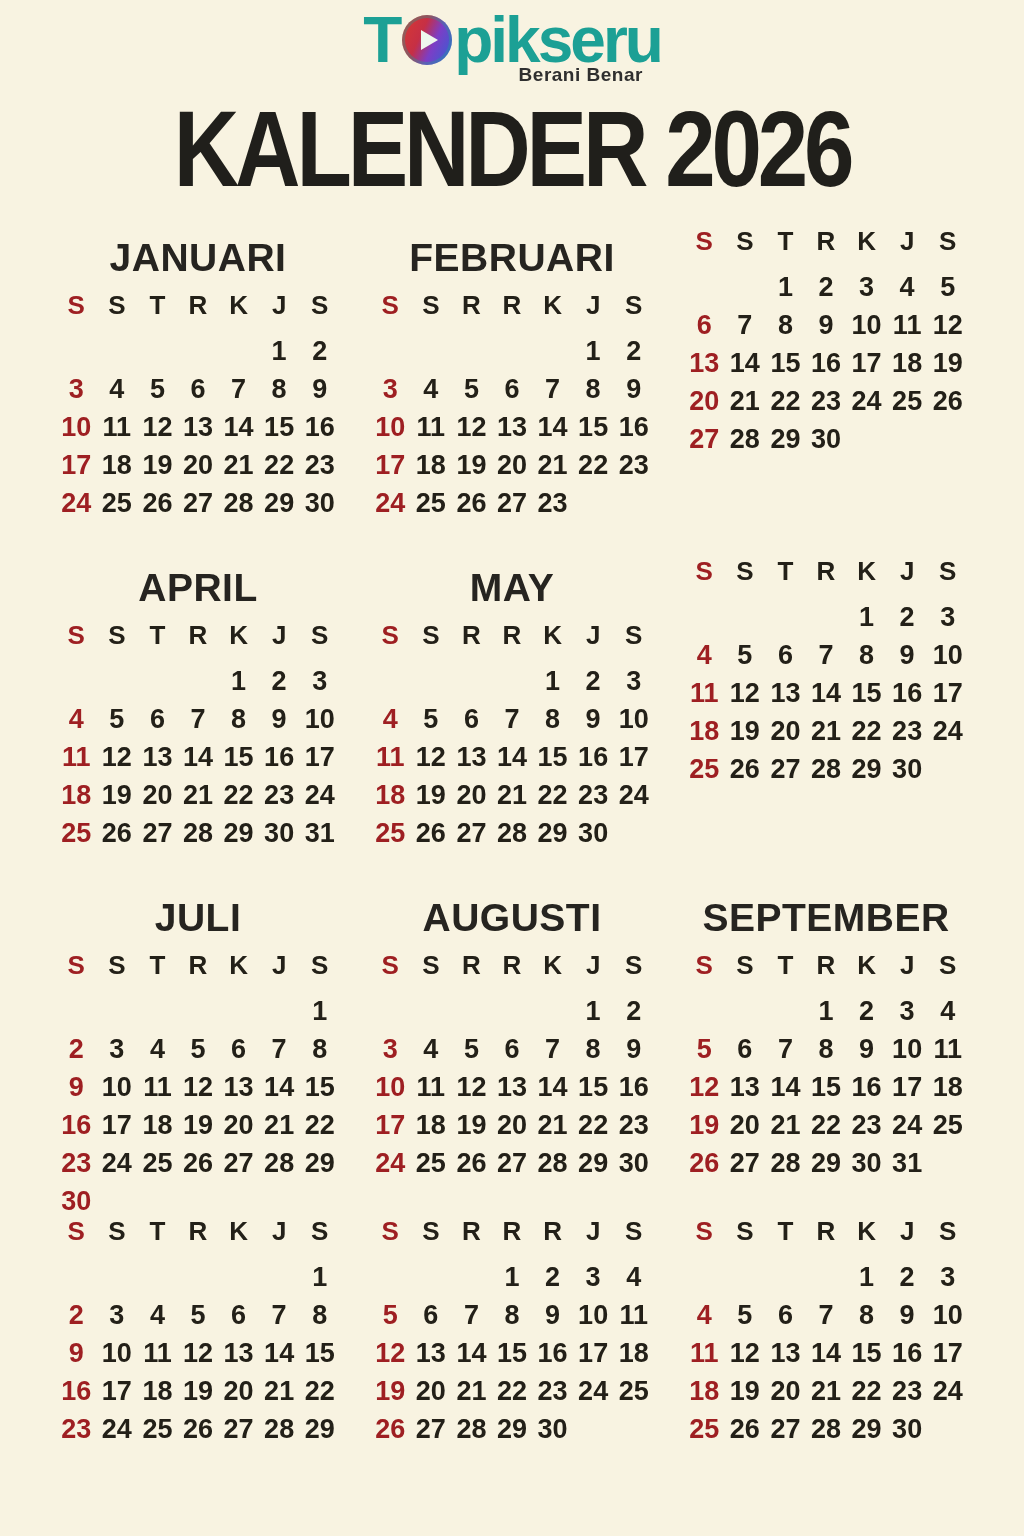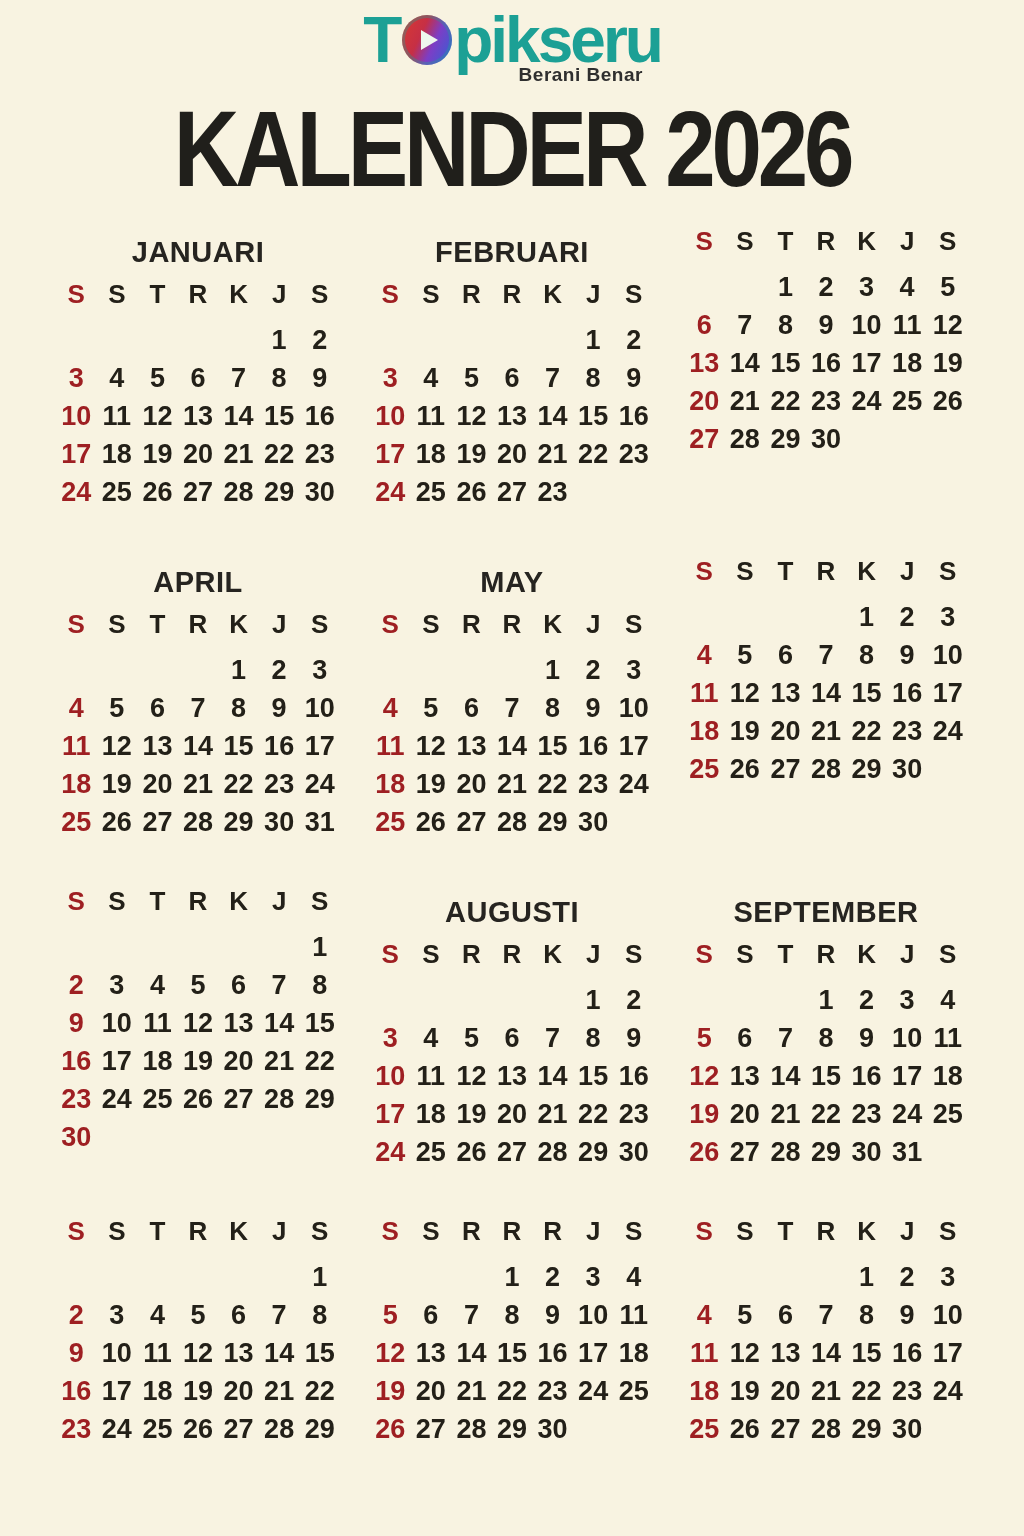--- a/index.html
+++ b/index.html
@@ -66,21 +66,21 @@
     position:absolute;top:224px;left:56px;width:912px;
     display:grid;
     grid-template-columns:repeat(3,284px);
     column-gap:30px;
     grid-auto-rows:330px;
   }
   .month-block{width:284px;}
   .month-title{
     margin:12px 0 8px 0;
     text-align:center;
-    font-size:29px;font-weight:bold;
+    font-size:39px;font-weight:bold;
     letter-spacing:0.5px;
     color:#262420;
   }
   .mrow{
     display:grid;grid-template-columns:repeat(7,1fr);
     height:38px;line-height:38px;
   }
   .mrow.head{margin-bottom:10px;height:34px;line-height:34px;}
   .cell{
     text-align:center;
@@ -445,20 +445,21 @@
           <span class="cell red">25</span>
           <span class="cell">26</span>
           <span class="cell">27</span>
           <span class="cell">28</span>
           <span class="cell">29</span>
           <span class="cell">30</span>
           <span class="cell"></span>
         </div>
       </div>
       <div class="month-block">
+        <h2 class="month-title">JULI</h2>
         <div class="mrow head">
           <span class="cell red">S</span>
           <span class="cell">S</span>
           <span class="cell">T</span>
           <span class="cell">R</span>
           <span class="cell">K</span>
           <span class="cell">J</span>
           <span class="cell">S</span>
         </div>
         <div class="mrow">

